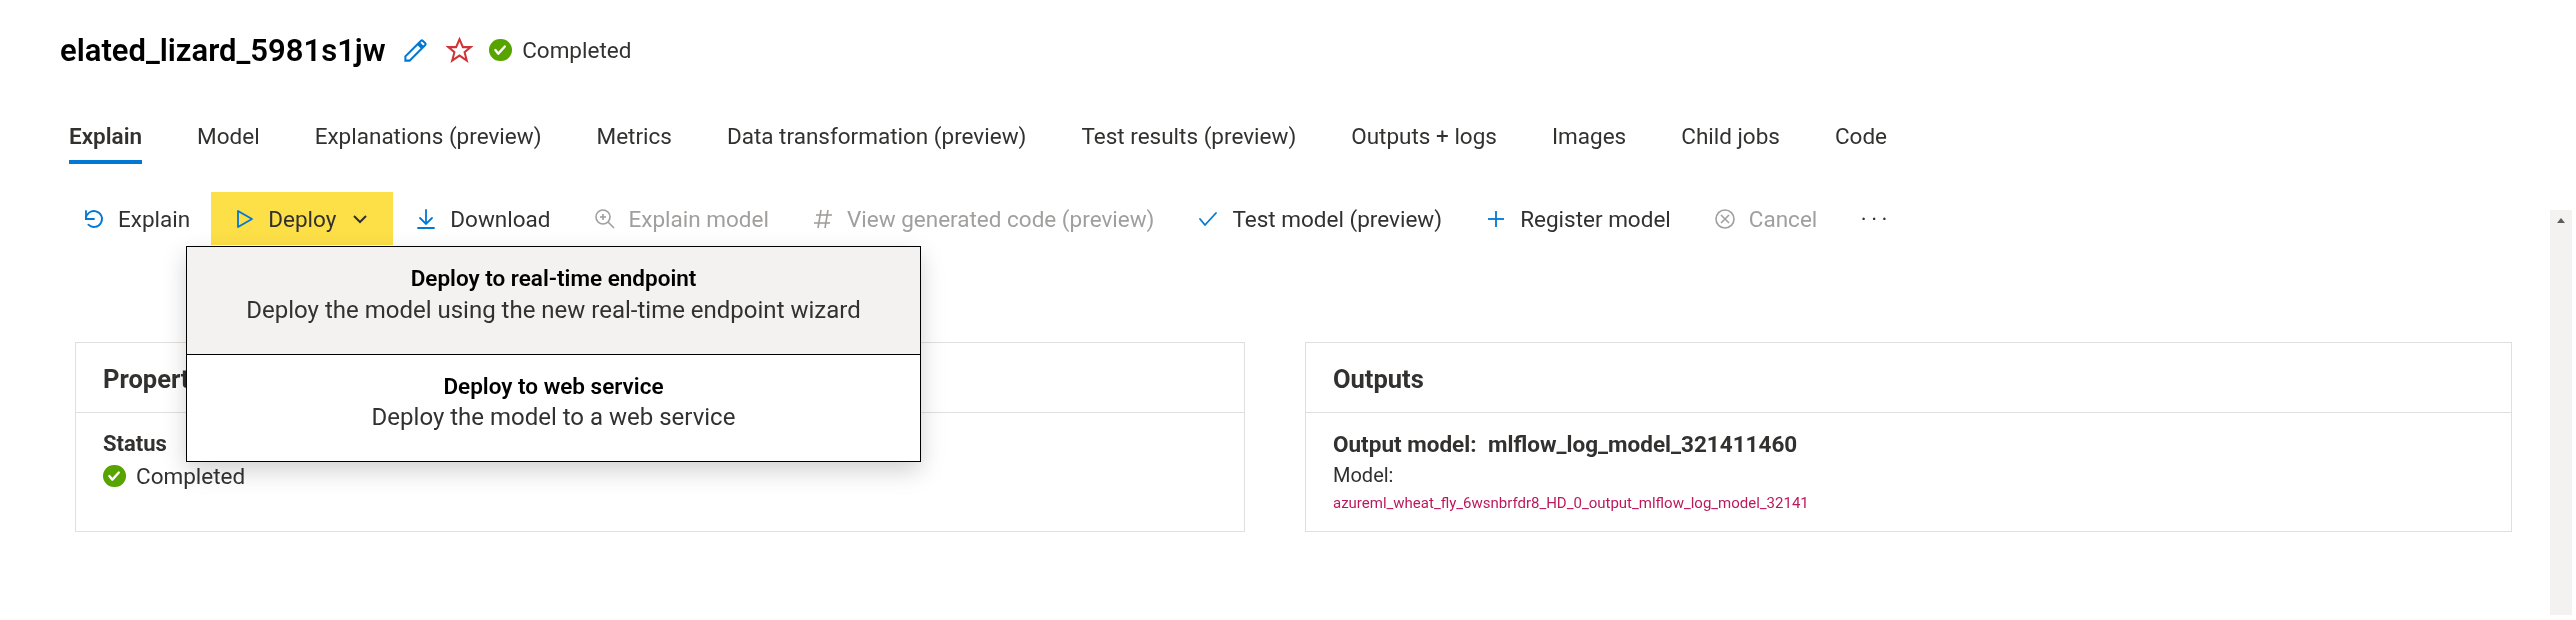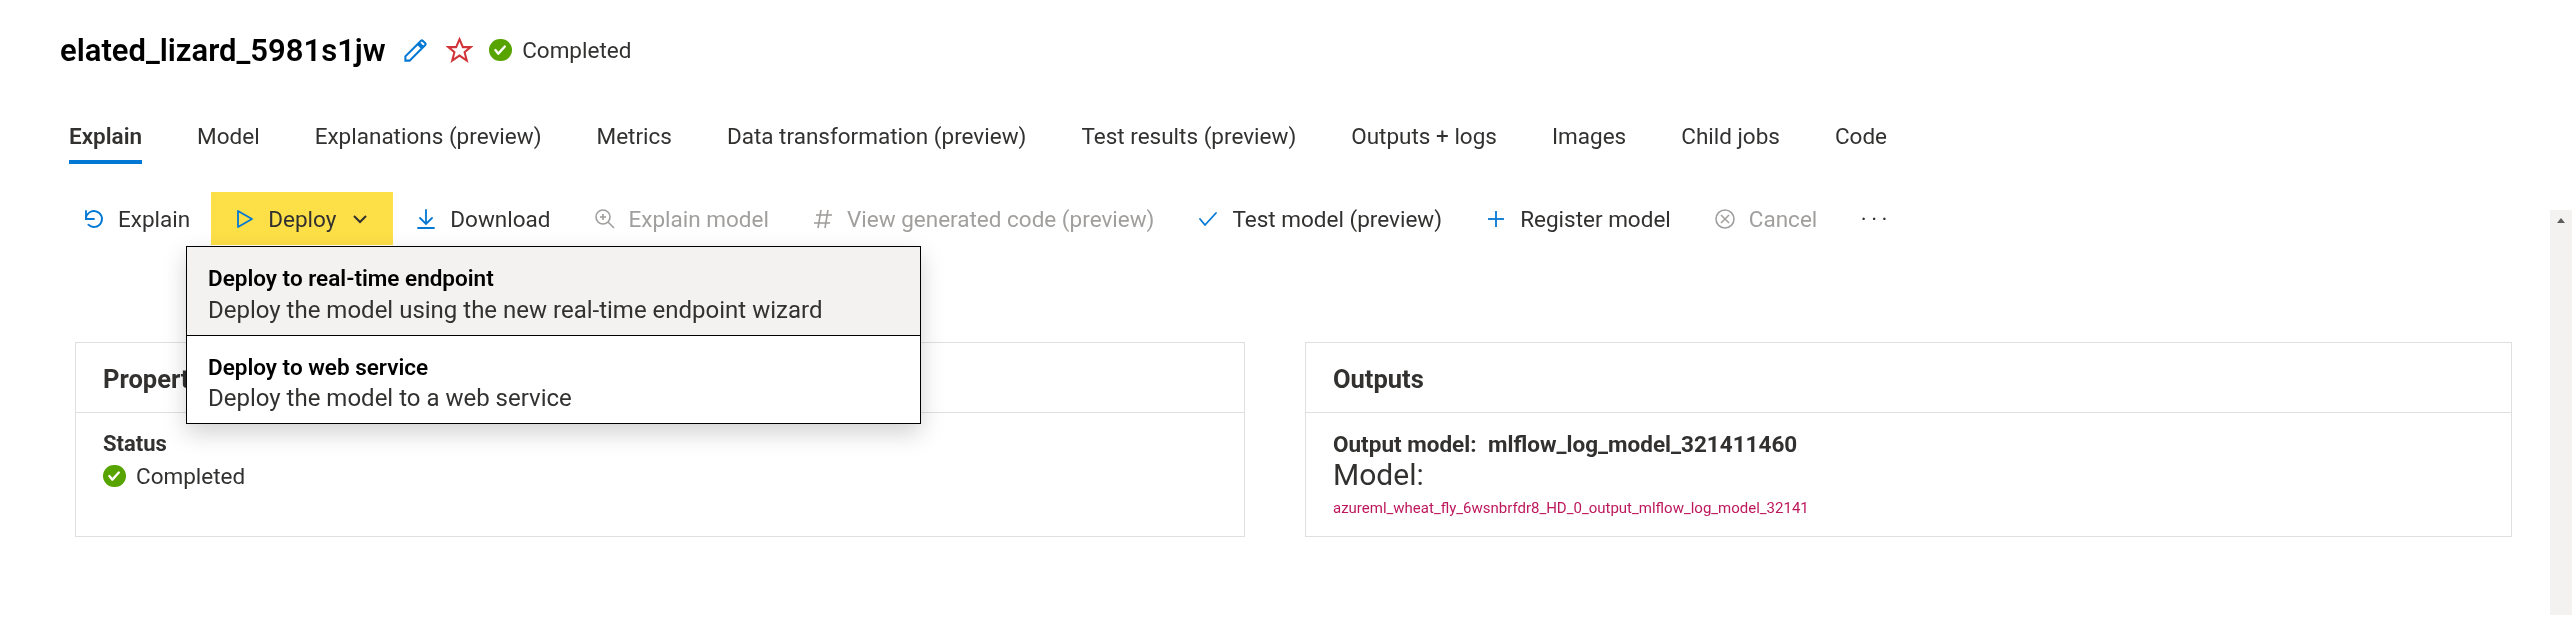--- a/index.html
+++ b/index.html
@@ -86,23 +86,24 @@
       position: absolute;
       top: 84px;
       left: 186px;
       width: 735px;
       background: #fff;
       border: 1.5px solid #000;
       box-shadow: 0 9px 22.5px rgba(0,0,0,0.18);
       z-index: 10;
     }
     .dd-item {
-      padding: 18px 21px 11px 21px;
+      padding: 18px 21px 30px 21px;
       border-bottom: 1.5px solid #000;
       cursor: pointer;
+      text-align: center;
     }
     .dd-item:last-child { border-bottom: none; }
     .dd-item.hover { background: #f3f2f1; }
     .dd-title { font-size: 22.5px; font-weight: 600; color: #000; margin-bottom: 4.5px; }
     .dd-desc { font-size: 24px; color: #323130; font-weight: 400; }
     .content {
       display: flex;
       gap: 60px;
       padding: 97px 60px 0 75px;
       position: relative;
@@ -118,21 +119,21 @@
     .card-header {
       font-size: 25.5px;
       font-weight: 700;
       padding: 21px 27px 18px 27px;
       border-bottom: 1.5px solid #e1dfdd;
     }
     .card-body { padding: 18px 27px; font-size: 22.5px; }
     .field-label { font-size: 22px; font-weight: 700; margin-bottom: 6px; }
     .field-value { display: inline-flex; align-items: center; gap: 10.5px; font-size: 22.5px; }
     .out-label { font-weight: 700; font-size: 22.5px; }
-    .out-sub { font-size: 30px; color: #323130; }
+    .out-sub { font-size: 20px; color: #323130; margin-top: 6px; }
     .link { color: #be185d; font-size: 15px; text-decoration: none; cursor: pointer; }
     .scrollbar {
       position: absolute;
       right: 3.7px; top: 210px; width: 22.5px; height: 405px;
       background: #f3f2f1;
     }
     .scrollbar-arrow {
       position: absolute; left: 0; right: 0; top: 0; height: 22.5px;
       display: flex; align-items: center; justify-content: center;
       color: #605e5c;

